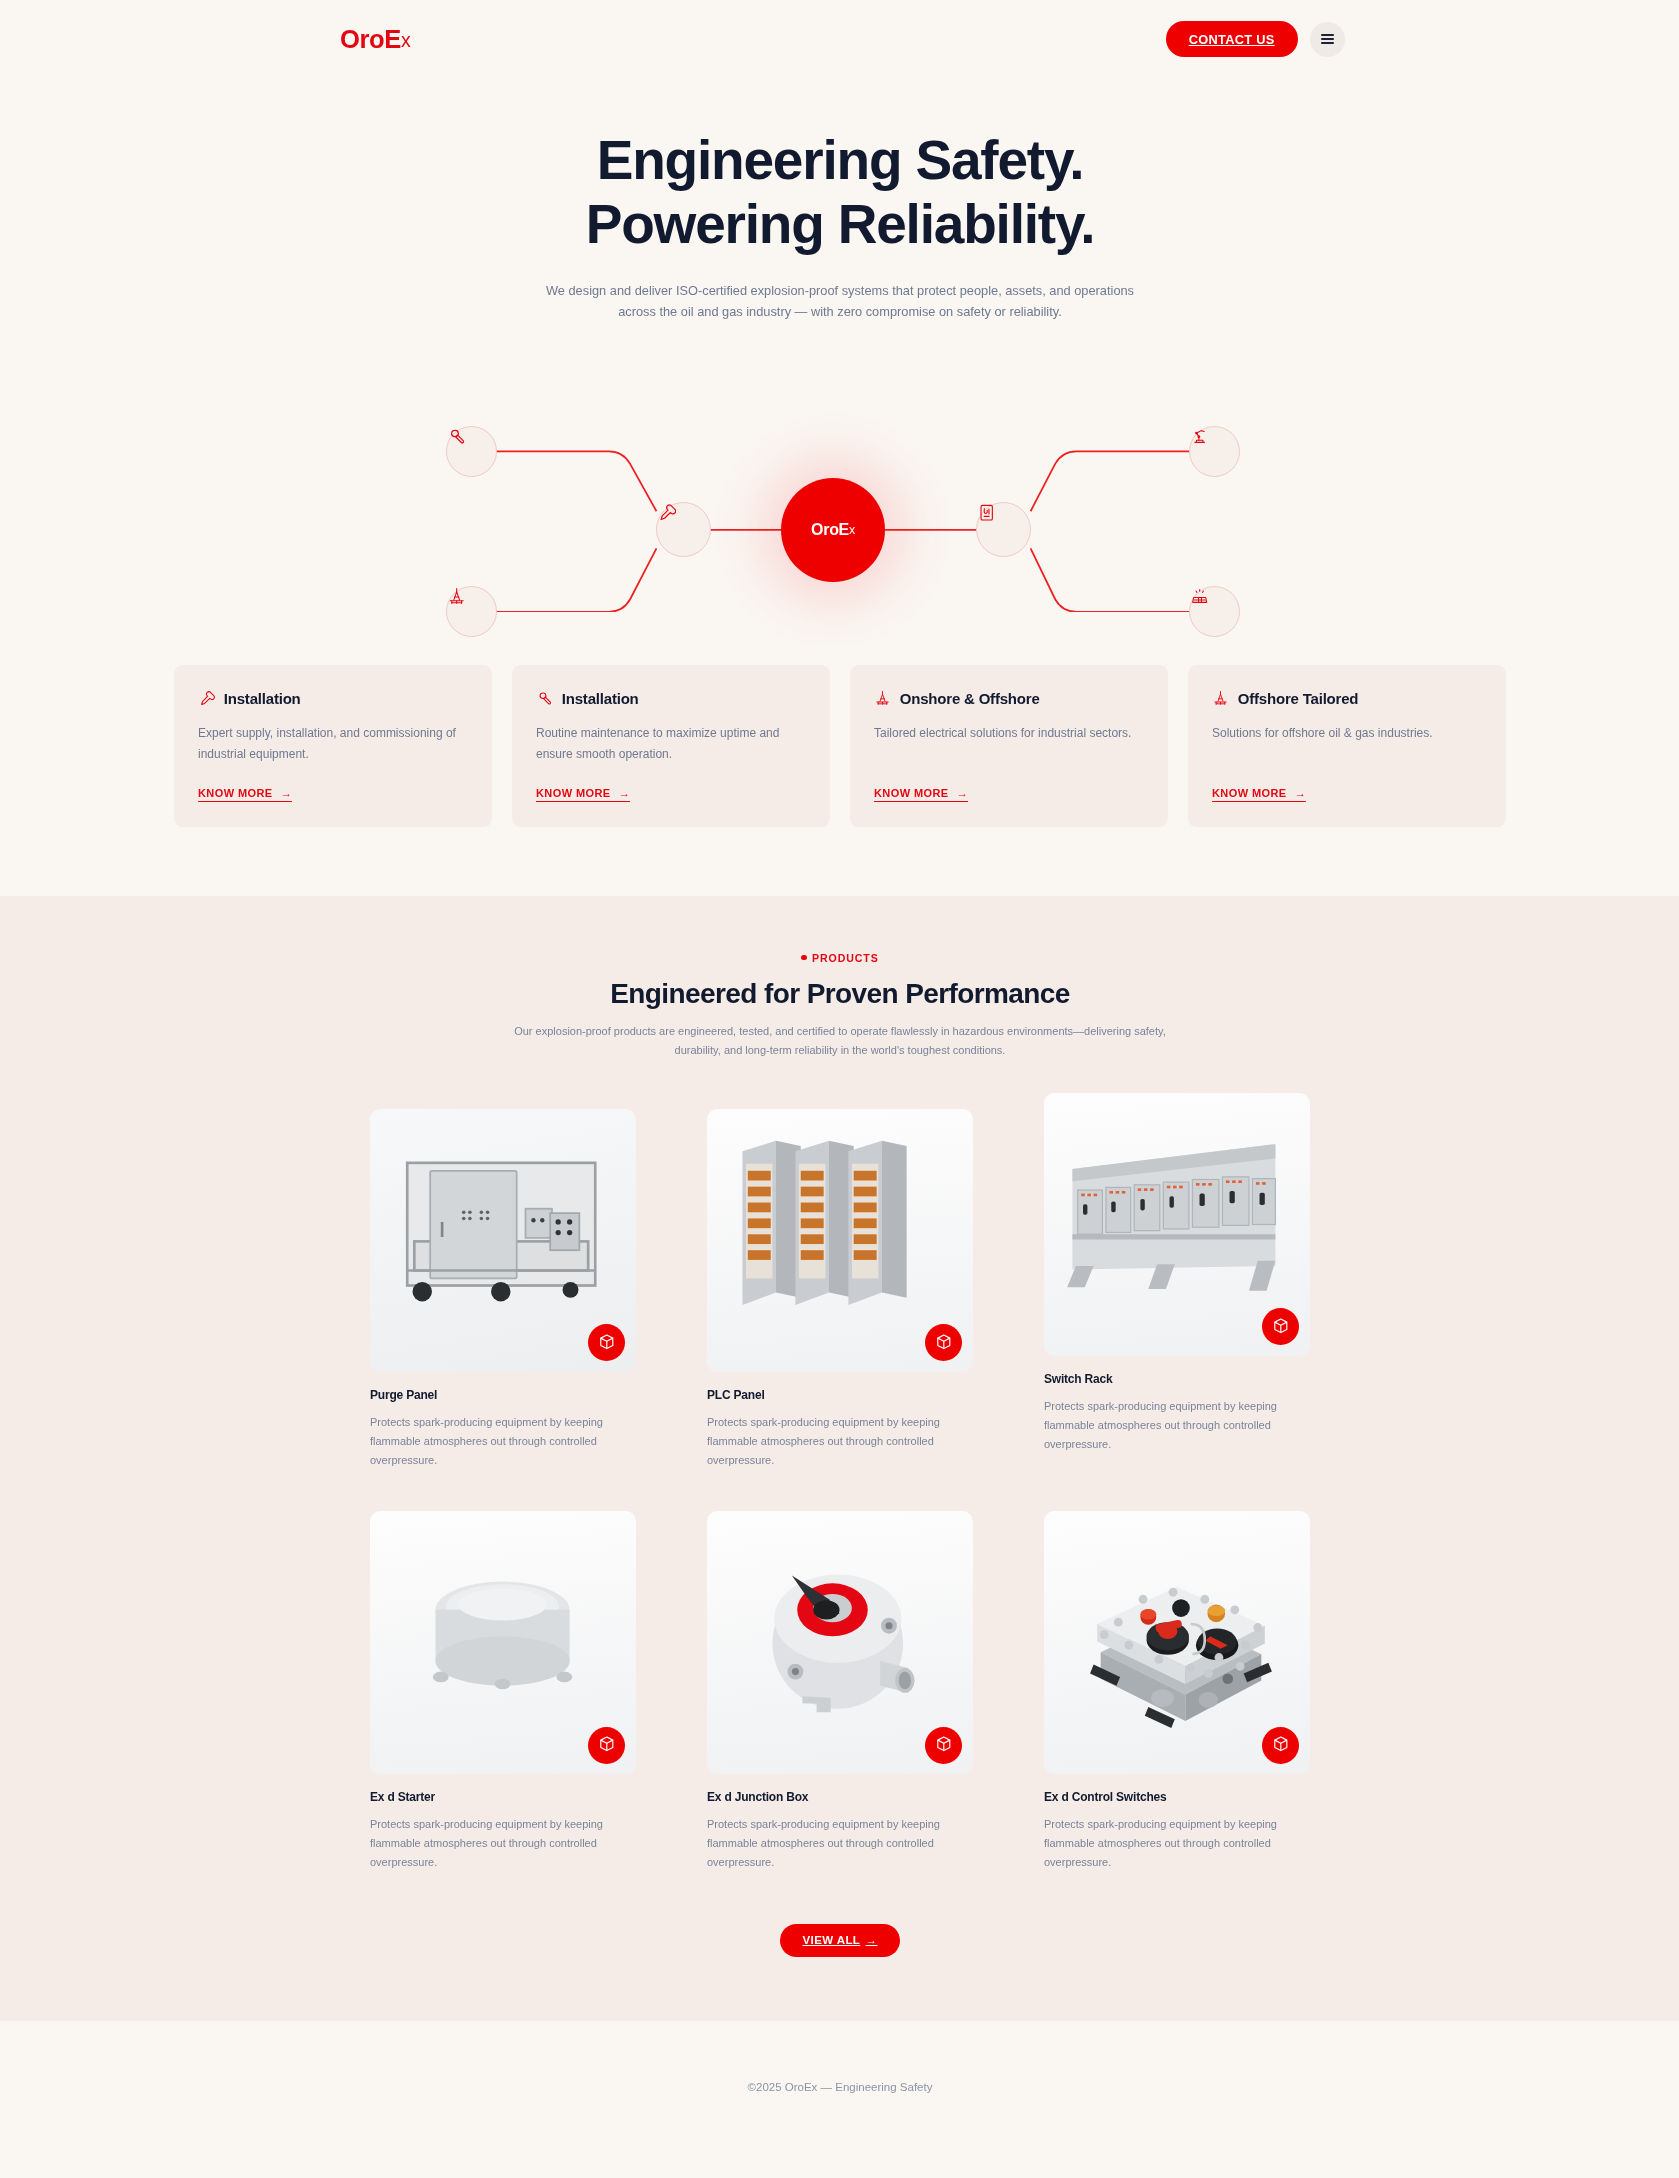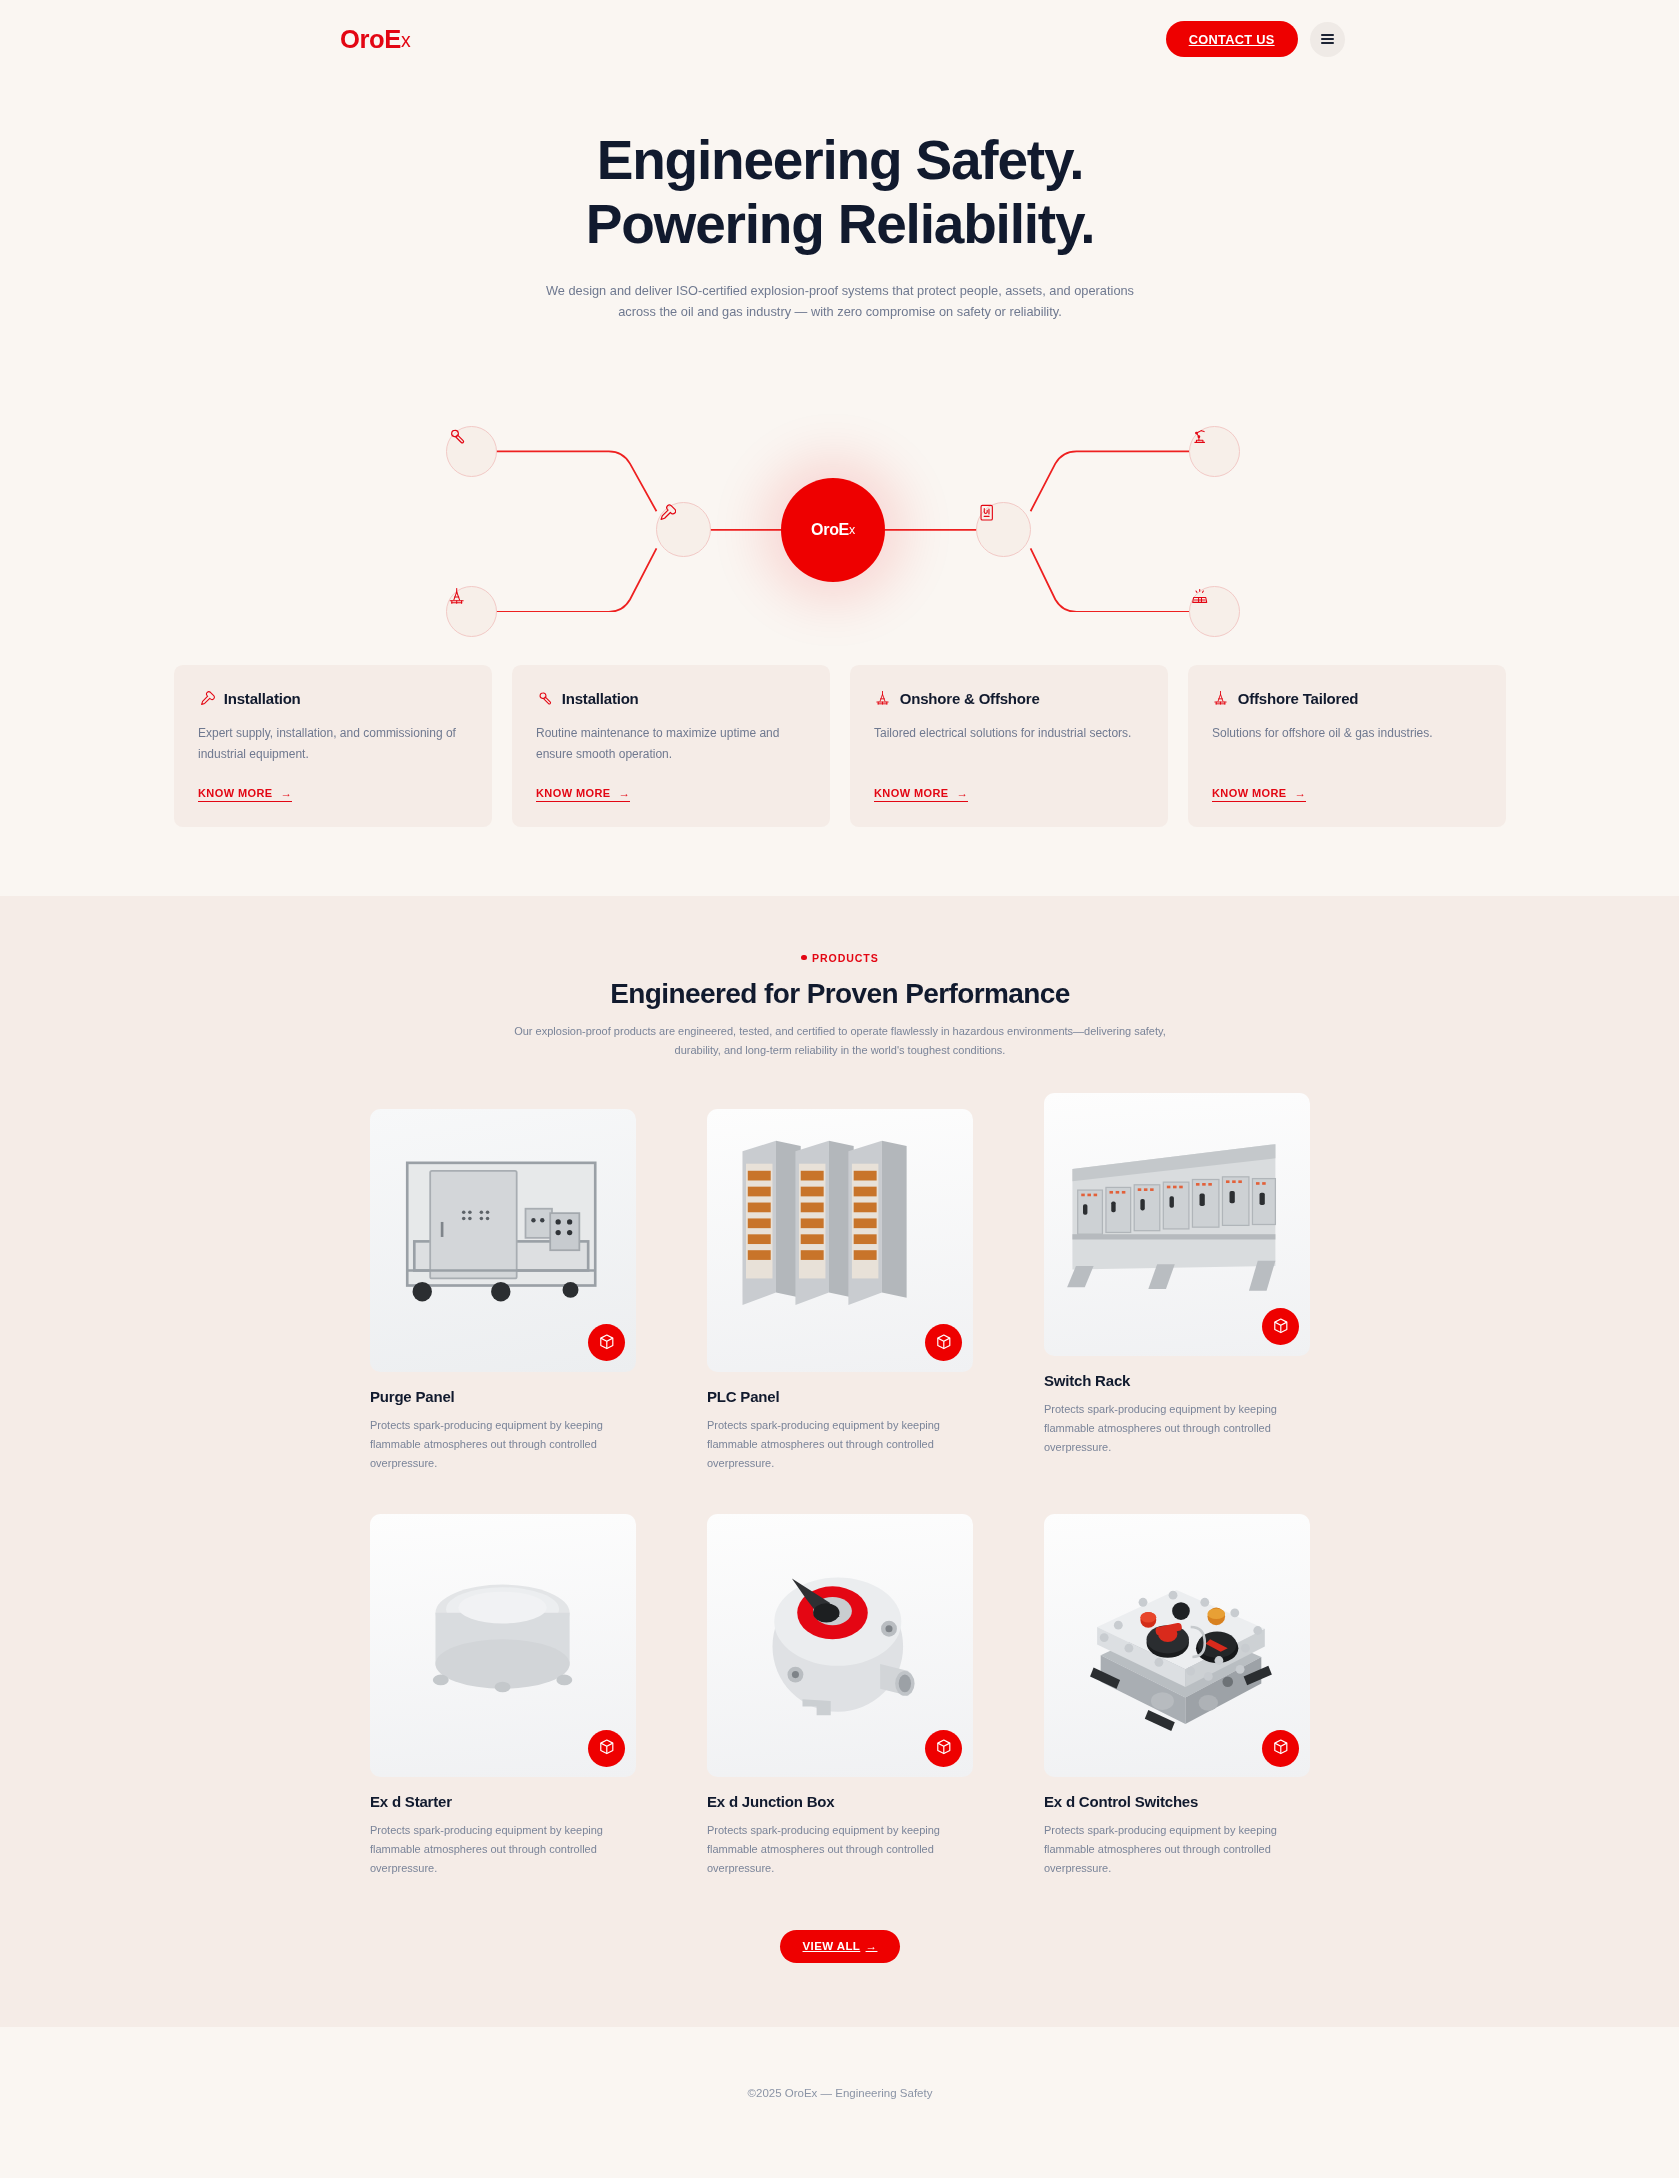--- a/index.html
+++ b/index.html
@@ -194,21 +194,21 @@
   .p-imgbox.white { background: linear-gradient(175deg, #fdfdfd 0%, #f0f1f3 100%); }
   .p-badge {
     position: absolute; right: 10.6px; bottom: 10.6px;
     width: 37px; height: 37px; border-radius: 50%;
     background: #ee0000;
     display: flex; align-items: center; justify-content: center;
     color: #fff; cursor: pointer;
   }
   .p-title {
     margin-top: 16px;
-    font-size: 15px; font-weight: 700;
+    font-size: 12px; font-weight: 700;
     color: #111a2e; letter-spacing: -0.2px;
   }
   .p-desc {
     margin-top: 10.6px;
     font-size: 11px; line-height: 1.75; color: #7a8499;
   }
   .viewall-wrap { text-align: center; margin-top: 51px; }
   .btn-viewall {
     background: #ee0000; color: #fff; border: none;
     border-radius: 881px;

